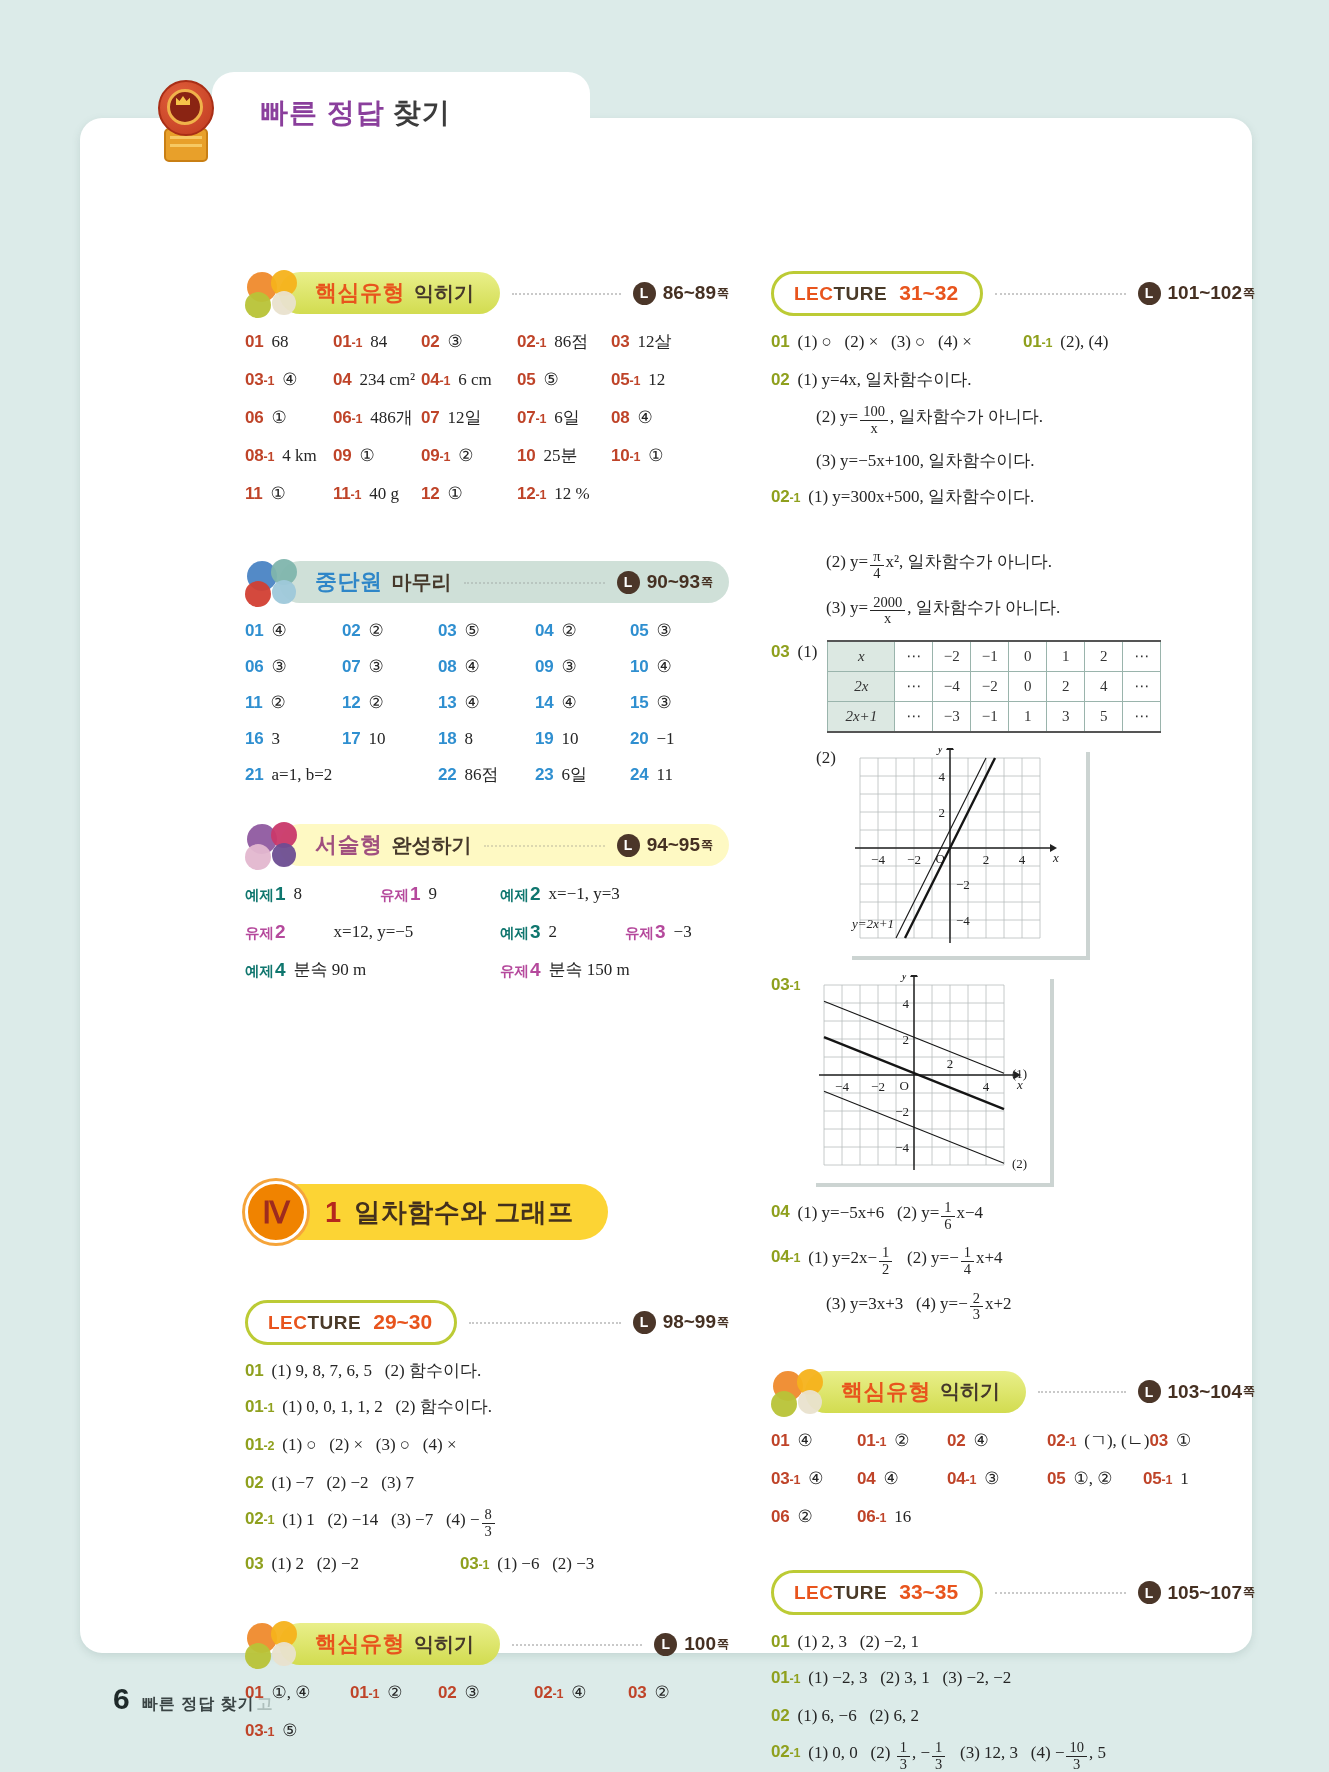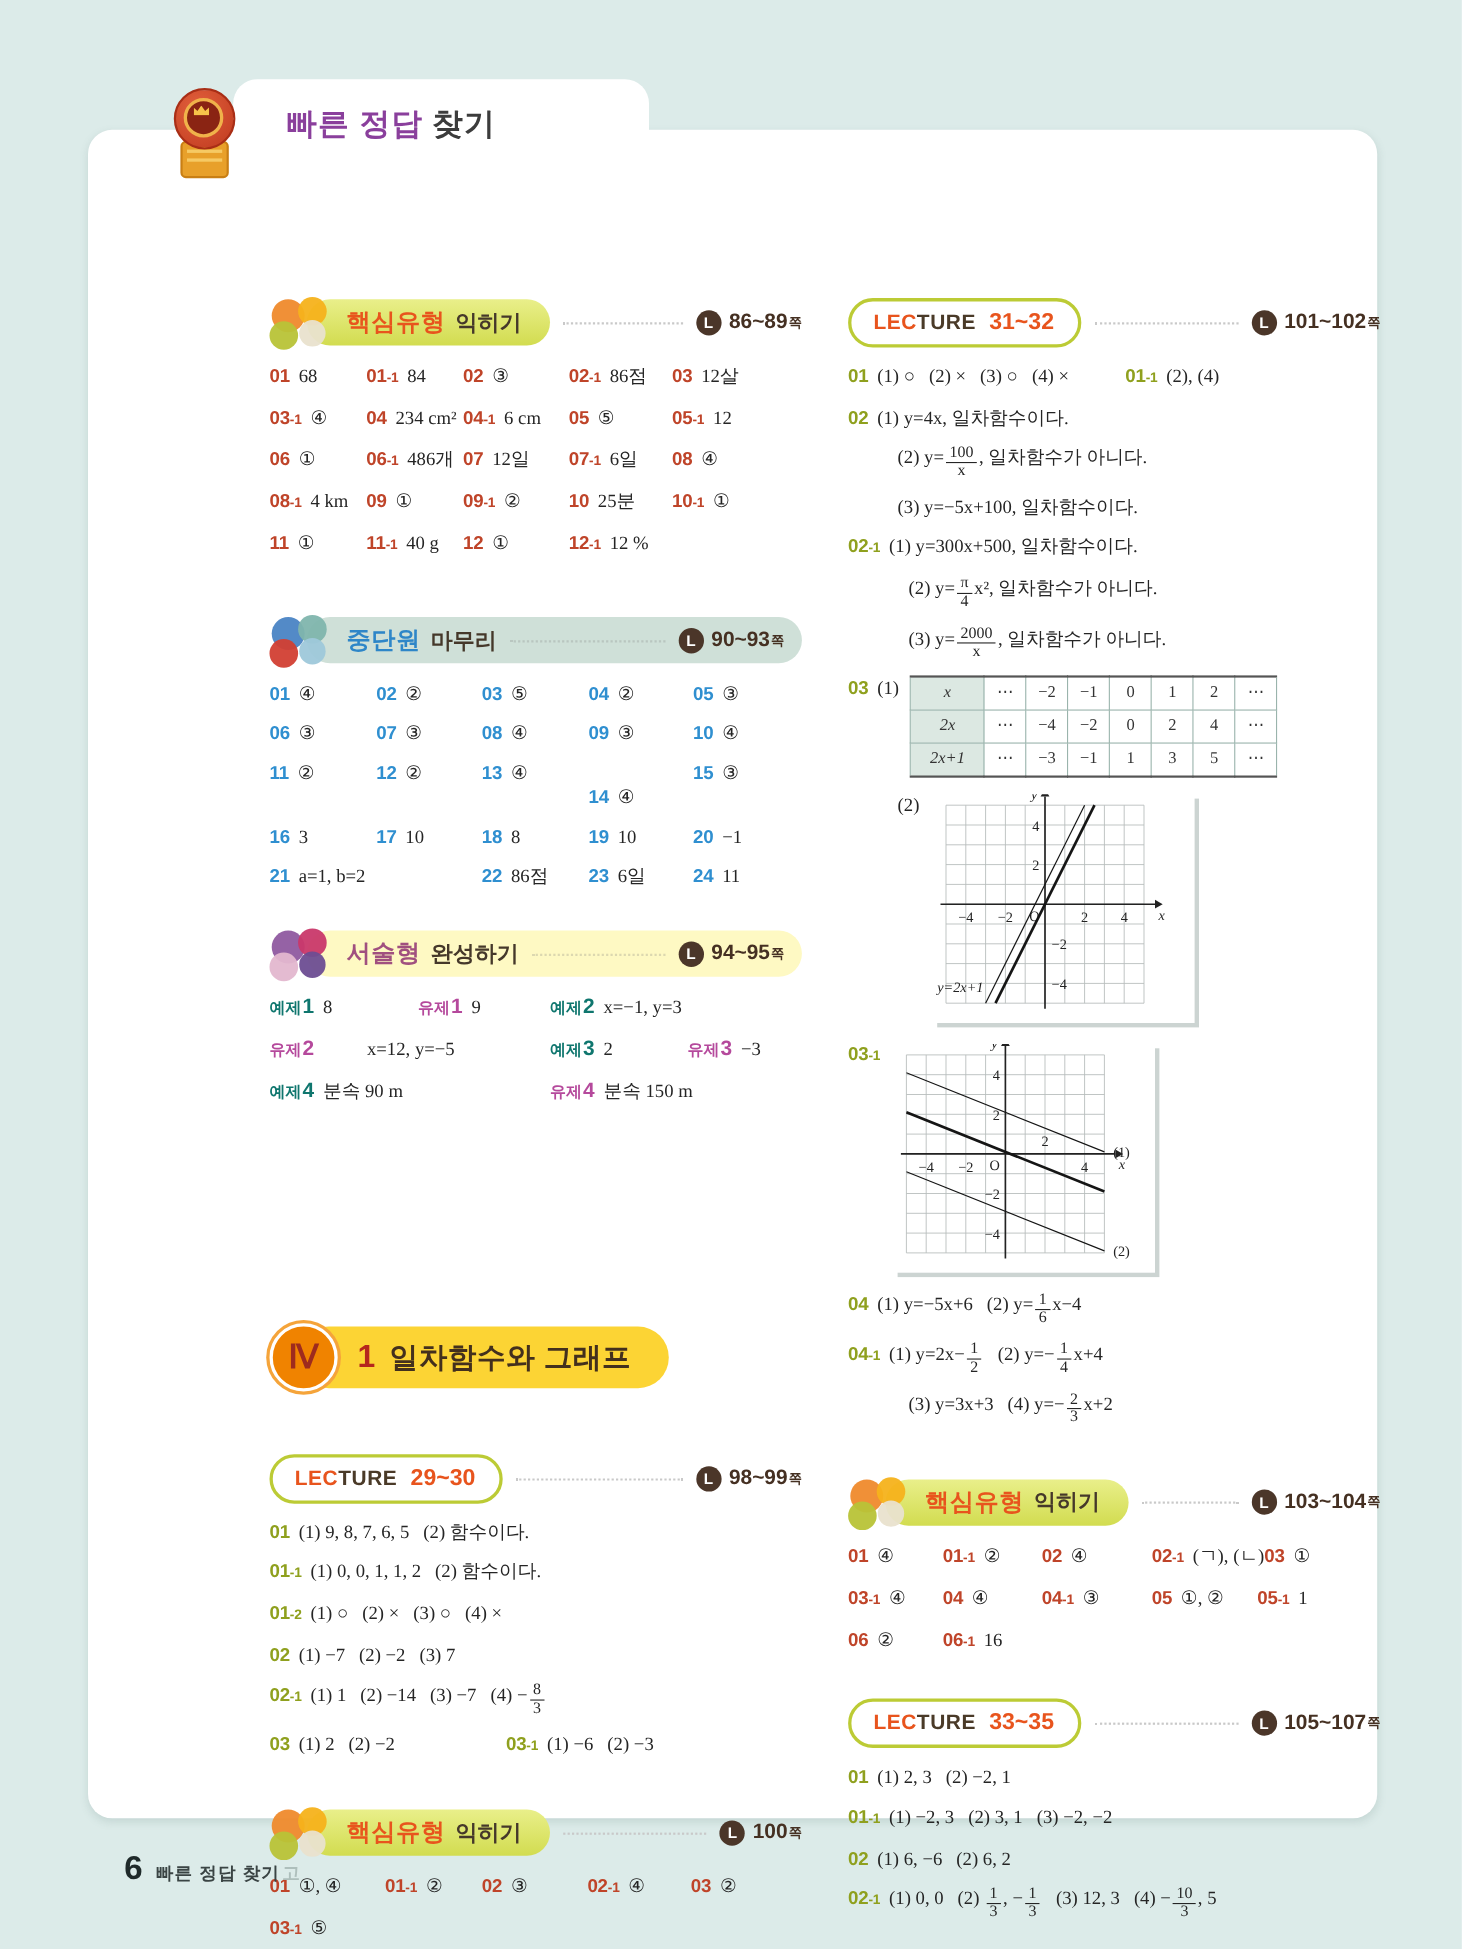--- a/index.html
+++ b/index.html
@@ -308,21 +308,21 @@
                 <span class="val">②</span>
               </span>
               <span class="cellx" style="min-width: 96px;">
                 <span class="num c-blue">12</span>
                 <span class="val">②</span>
               </span>
               <span class="cellx" style="min-width: 97px;">
                 <span class="num c-blue">13</span>
                 <span class="val">④</span>
               </span>
-              <span class="cellx" style="min-width: 95px; margin-top: 22px;">
+              <span class="cellx" style="min-width: 95px;">
                 <span class="num c-blue">14</span>
                 <span class="val">④</span>
               </span>
               <span class="cellx">
                 <span class="num c-blue">15</span>
                 <span class="val">③</span>
               </span>
             </div>
             <div class="row">
               <span class="cellx" style="min-width: 97px;">
@@ -577,21 +577,21 @@
                 <span class="val">(3) y=−5x+100, 일차함수이다.</span>
               </span>
             </div>
             <div class="row">
               <span class="cellx">
                 <span class="num c-green">02<span class="sub">-1</span></span>
                 <span class="val">(1) y=300x+500, 일차함수이다.</span>
               </span>
             </div>
             <div class="row">
-              <span class="cellx ind" style="padding-left: 55px;">
+              <span class="cellx ind" style="padding-left: 55px; margin-top: 26px;">
                 <span class="val">(2) y=<span class="frac"><span class="fn">π</span><span class="fd">4</span></span>x², 일차함수가 아니다.</span>
               </span>
             </div>
             <div class="row">
               <span class="cellx ind" style="padding-left: 55px;">
                 <span class="val">(3) y=<span class="frac"><span class="fn">2000</span><span class="fd">x</span></span>, 일차함수가 아니다.</span>
               </span>
             </div>
             <div class="row">
               <span class="cellx">

